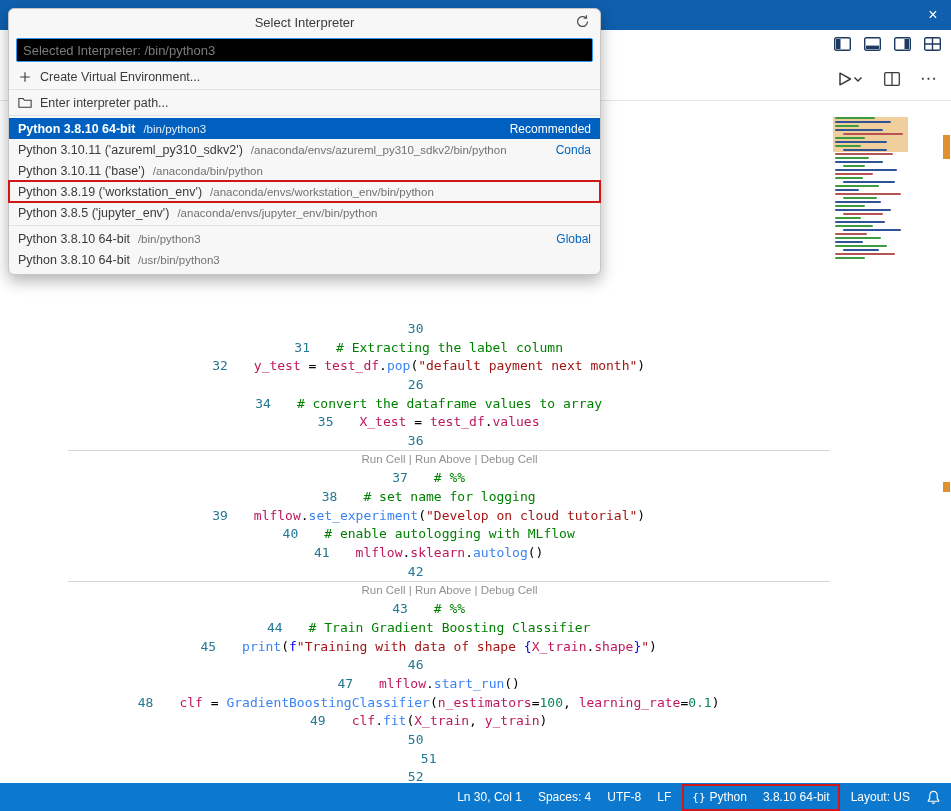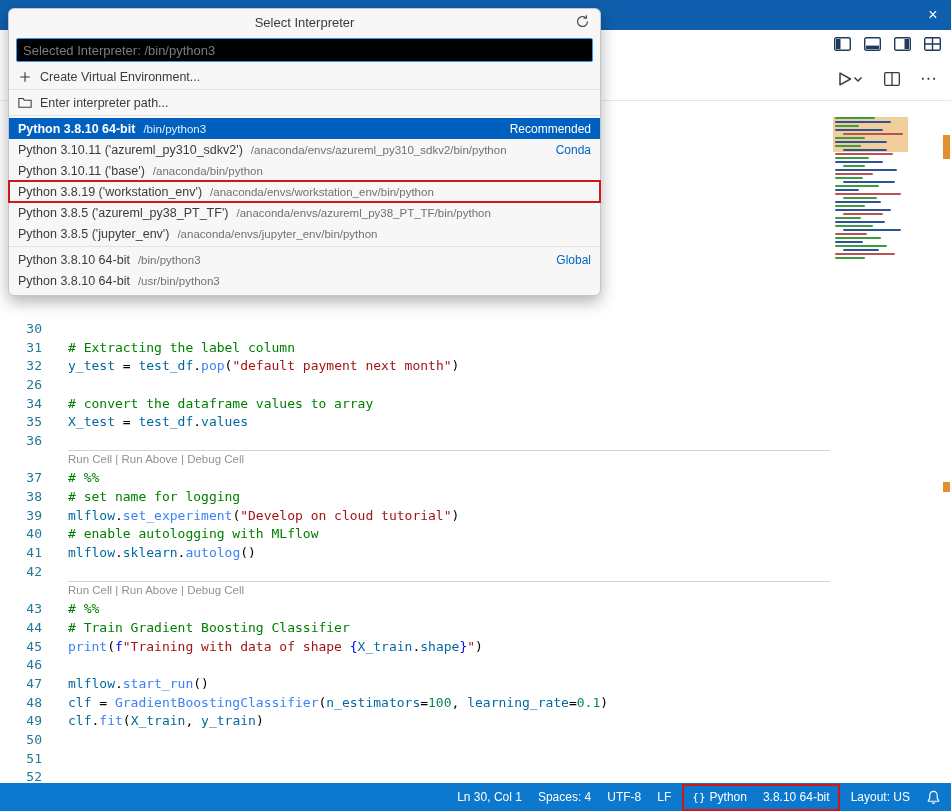--- a/index.html
+++ b/index.html
@@ -15,24 +15,24 @@
   .layout-icons{position:absolute;top:37px;right:10px;display:flex;gap:13px;align-items:center;}
   .layout-icons span{display:flex;cursor:pointer;}
   .editor-actions{position:absolute;top:71px;right:14px;display:flex;gap:20px;align-items:center;color:#3b3b3b;}
   .editor-actions .act{display:flex;align-items:center;cursor:pointer;}
   .more-dots{font-size:17px;line-height:10px;color:#3b3b3b;}
   .toolbar-sep{position:absolute;top:100px;left:0;right:0;height:1px;background:#e6e6e6;}
 
   
   .code-area{position:absolute;left:0;top:319px;width:831px;height:466px;overflow:hidden;
              font-family:"DejaVu Sans Mono",monospace;font-size:13px;}
-  .crow{display:flex;align-items:center;height:18.7px;position:relative;}
+  .crow{display:flex;align-items:center;height:18.7px;position:relative;justify-content:center;}
   .ln{flex:0 0 42px;text-align:right;color:#237893;cursor:pointer;}
   .codetext{margin-left:26px;white-space:pre;color:#000;cursor:text;}
-  .tk-c{color:#008000}.tk-s{color:#a31515}.tk-v{color:#0369a1}.tk-f{color:#3b82f6}
+  .tk-c{color:#008000}.tk-s{color:#a31515}.tk-v{color:#be185d}.tk-f{color:#3b82f6}
   .tk-k{color:#0000ff}.tk-n2{color:#098658}.tk-p{color:#000}
   .clrow .codelens{margin-left:68px;font-family:"Liberation Sans",sans-serif;font-size:11.5px;color:#919191;}
   .cl-link{cursor:pointer;}
   .cellrule{position:absolute;left:68px;right:1px;top:0;height:1px;background:#d4d4d4;}
 
   
   .mm-highlight{position:absolute;left:833px;top:117px;width:75px;height:35px;background:rgba(226,160,60,.5);}
   .minimap{position:absolute;left:833px;top:117px;width:108px;cursor:pointer;}
   .mmline{height:2px;margin-bottom:2px;border-radius:1px;}
   .ruler{position:absolute;top:30px;bottom:28px;right:0;width:9px;}
@@ -334,24 +334,20 @@
         </div>
         <div class="qp-row">
           <span class="qp-label">Python 3.10.11 ('base')</span>
           <span class="qp-desc">/anaconda/bin/python</span>
         </div>
         <div class="qp-row annotated">
           <span class="qp-label">Python 3.8.19 ('workstation_env')</span>
           <span class="qp-desc">/anaconda/envs/workstation_env/bin/python</span>
         </div>
         <div class="qp-row">
-          <span class="qp-label">Python 3.8.5 ('azureml_py38_PT_TF')</span>
-          <span class="qp-desc">/anaconda/envs/azureml_py38_PT_TF/bin/python</span>
-        </div>
-        <div class="qp-row">
           <span class="qp-label">Python 3.8.5 ('jupyter_env')</span>
           <span class="qp-desc">/anaconda/envs/jupyter_env/bin/python</span>
         </div>
         <div class="qp-sep"></div>
         <div class="qp-row">
           <span class="qp-label">Python 3.8.10 64-bit</span>
           <span class="qp-desc">/bin/python3</span>
           <span class="qp-right">Global</span>
         </div>
         <div class="qp-row">

